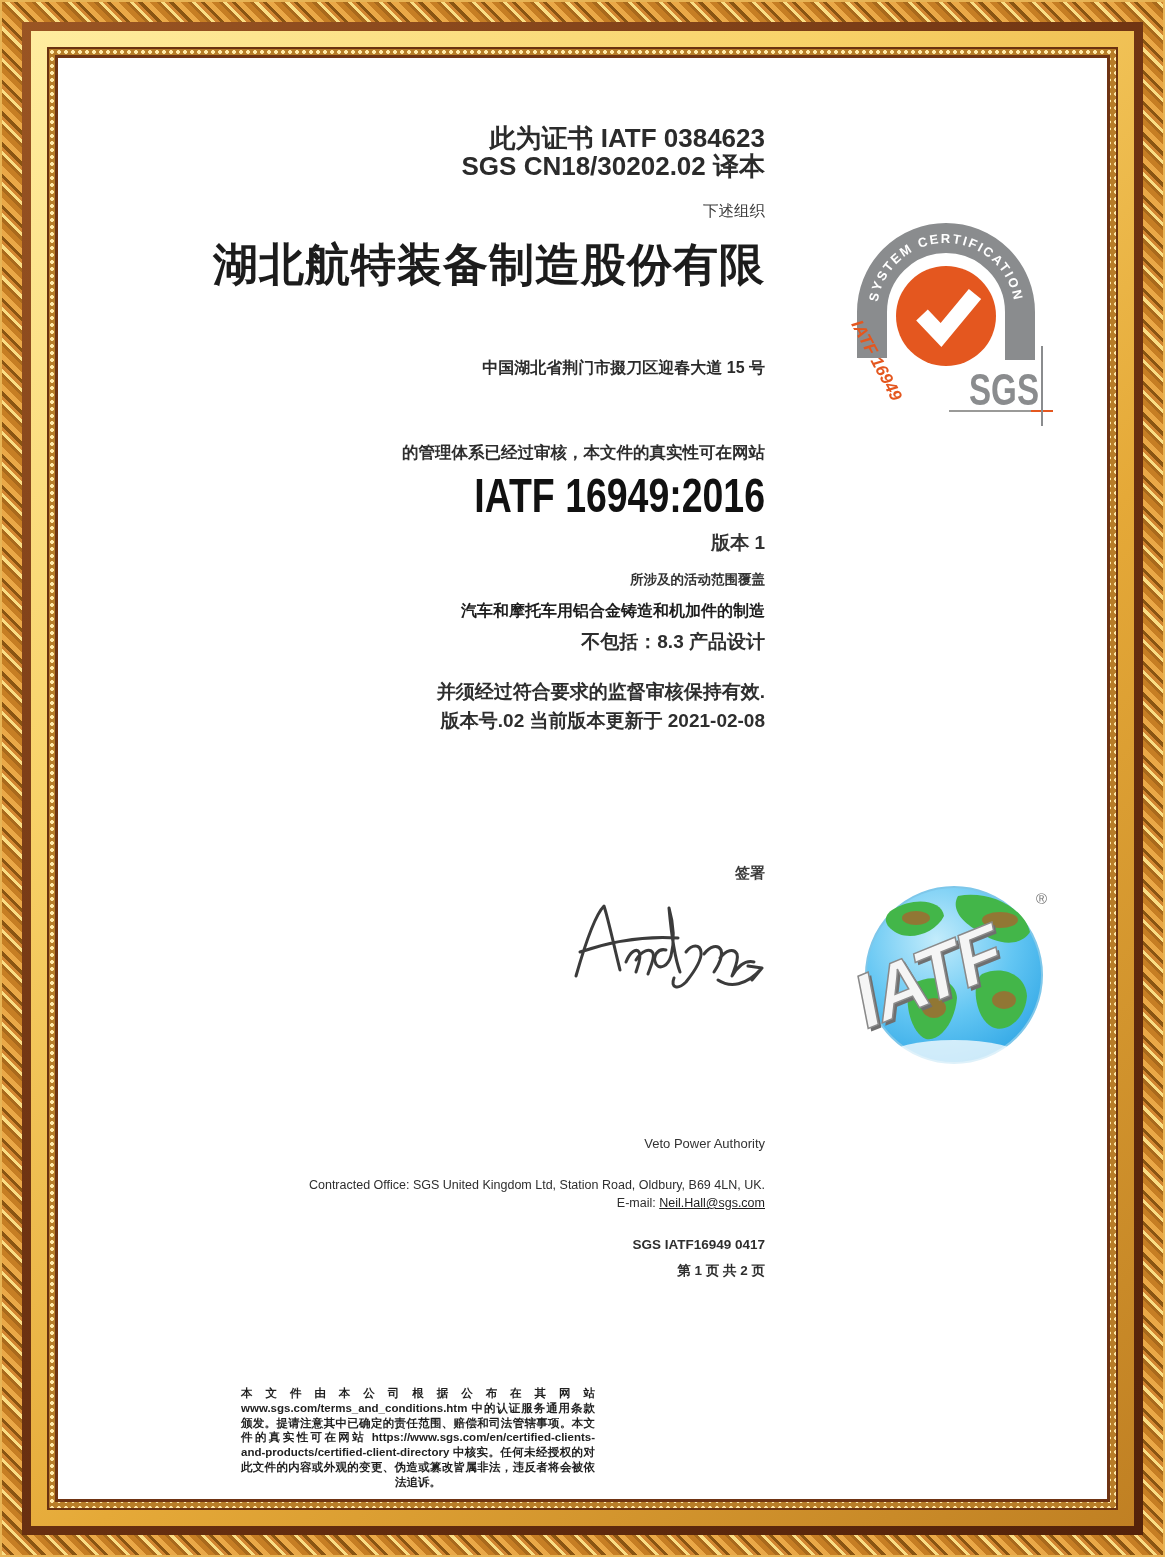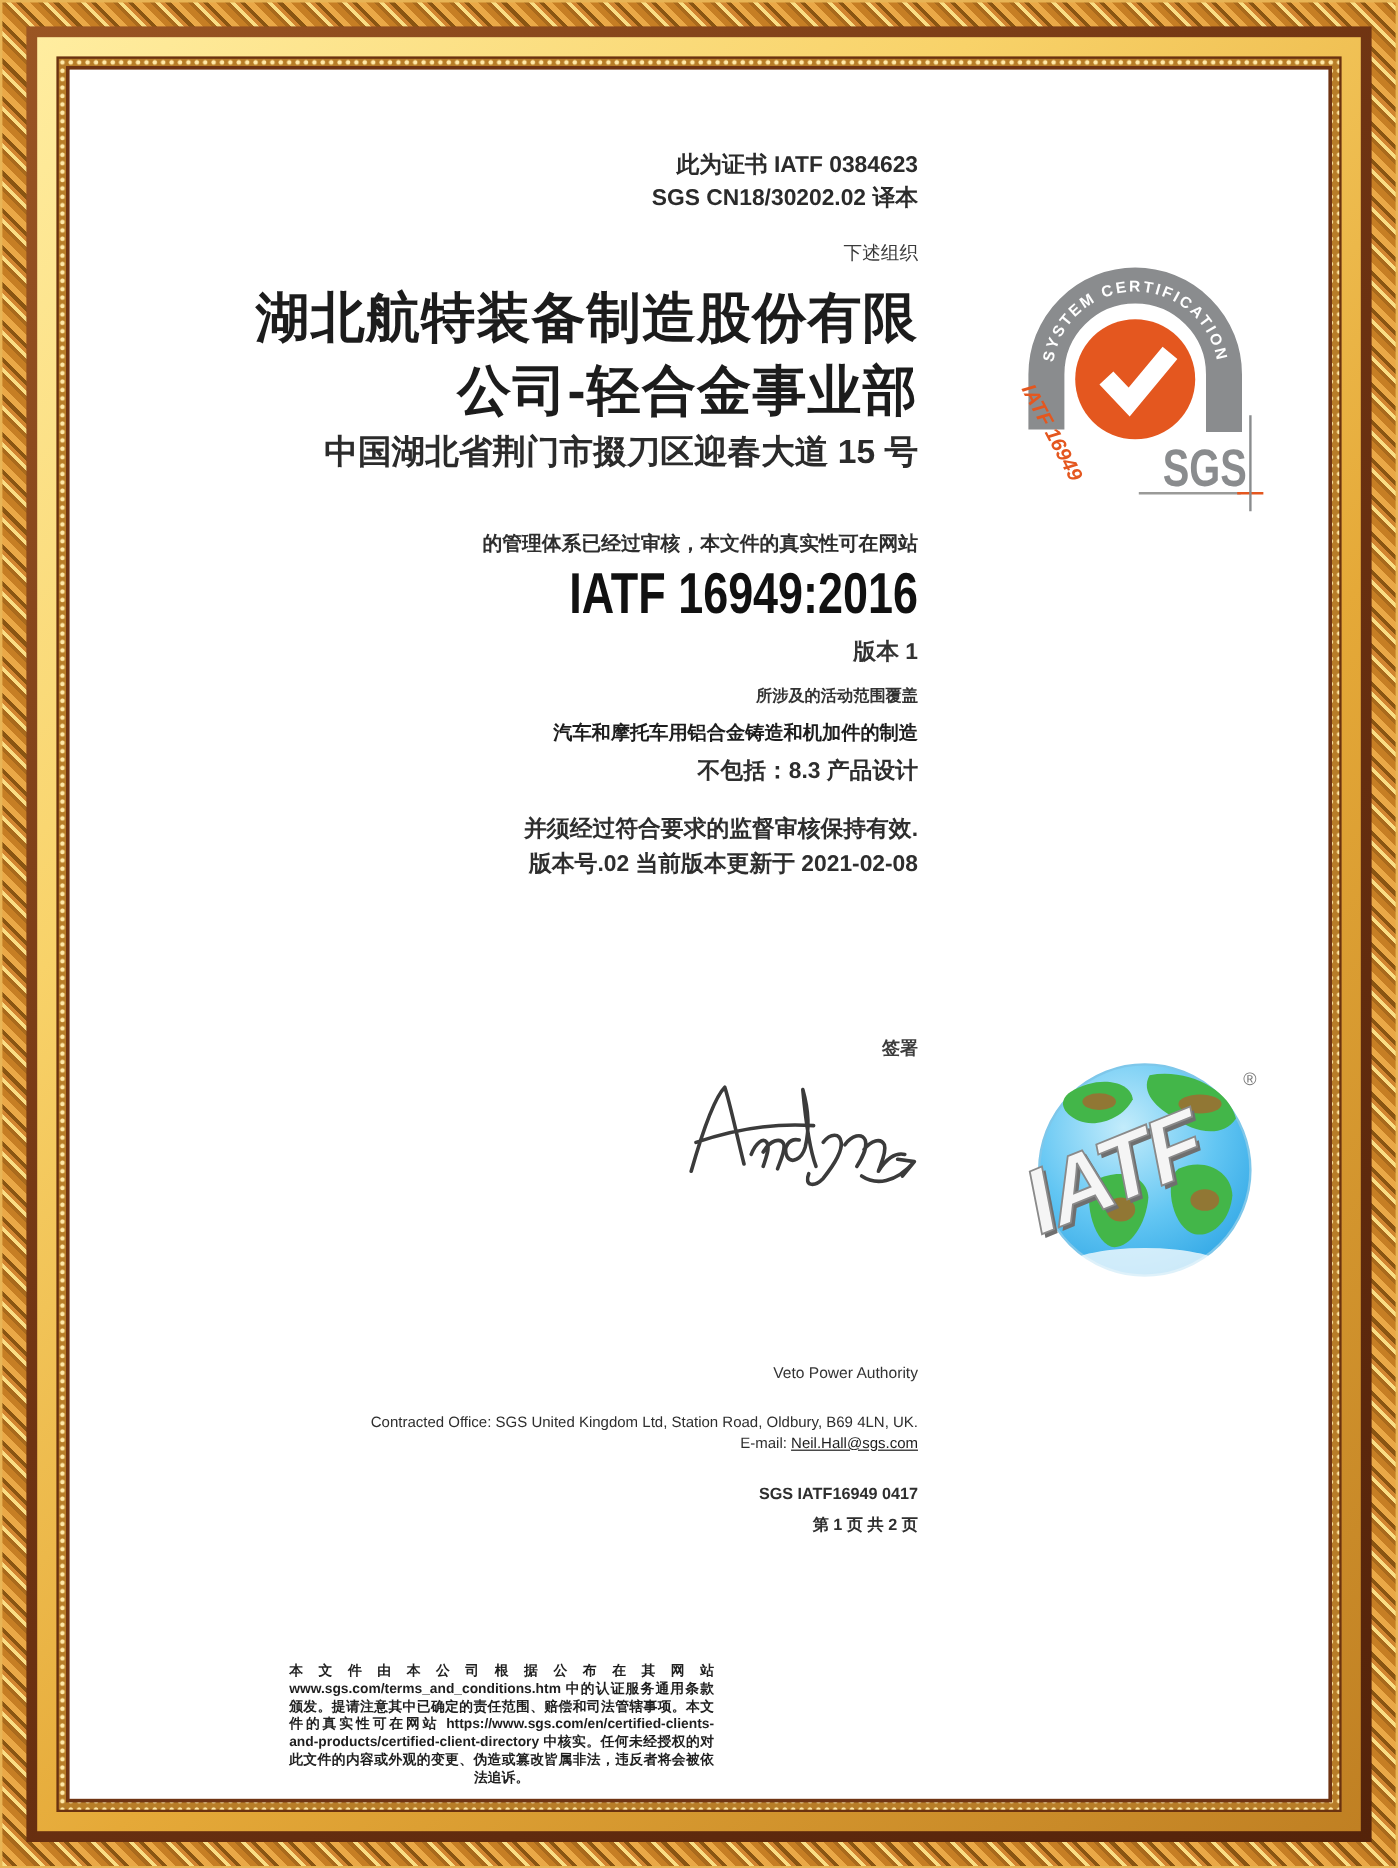--- a/index.html
+++ b/index.html
@@ -31,24 +31,24 @@
     padding:6px;background-color:#b87d28;
     background-image:radial-gradient(circle at 3px 3px,#ffe9a8 0 1.6px,rgba(0,0,0,0) 2.2px);
     background-size:7px 7px;
   }
   .band-line2{padding:3px;background:#6f3413;}
   .paper{background:#ffffff;height:100%;width:100%;position:relative;overflow:hidden;}
 
   
   .abs{position:absolute;}
   .col-r{left:60px;right:342px;text-align:right;}
-  .cert-header{top:66px;font-size:19px;font-weight:700;line-height:28px;color:#2b2b2b;}
+  .cert-header{top:66px;font-size:26px;font-weight:700;line-height:28px;color:#2b2b2b;}
   .org-intro{top:143px;font-size:15.5px;font-weight:400;color:#3a3a3a;}
   .company{top:176px;font-size:45px;font-weight:700;line-height:61px;color:#1c1c1c;letter-spacing:1px;}
-  .address{top:300px;font-size:28px;font-weight:600;color:#2b2b2b;}
+  .address{top:300px;font-size:16px;font-weight:600;color:#2b2b2b;}
   .audit{top:384px;font-size:16.5px;font-weight:700;color:#2e2e2e;}
   .standard{top:410px;font-size:48px;font-weight:700;color:#111;
     transform:scaleX(.78);transform-origin:100% 50%;letter-spacing:0;}
   .version{top:472px;font-size:19px;font-weight:600;color:#333;}
   .scope-intro{top:513px;font-size:13.5px;font-weight:700;color:#333;}
   .scope{top:543px;font-size:16px;font-weight:700;color:#1d1d1d;}
   .exclusion{top:571px;font-size:19px;font-weight:600;color:#2e2e2e;}
   .validity{top:620px;font-size:19px;font-weight:600;line-height:28.5px;color:#2e2e2e;}
   .sign-label{top:806px;font-size:15px;font-weight:600;color:#3c3c3c;}
   .veto{top:1064px;font-size:13px;color:#333;margin-top:14px;}
@@ -76,21 +76,20 @@
 
         <div class="abs col-r cert-header">
           <div>此为证书 IATF 0384623</div>
           <div>SGS CN18/30202.02 译本</div>
         </div>
 
         <div class="abs col-r org-intro">下述组织</div>
 
         <div class="abs col-r company">
           <div>湖北航特装备制造股份有限</div>
-          <div>公司-轻合金事业部</div>
         </div>
 
         <div class="abs col-r address">中国湖北省荆门市掇刀区迎春大道 15 号</div>
 
         <svg class="abs sgs-badge" width="212" height="220" viewBox="0 0 212 220">
           <defs>
             <path id="arcpath" d="M 36,104 A 69,69 0 0 1 174,104"></path>
           </defs>
           <path d="M 31,150 L 31,104 A 74,74 0 0 1 179,104 L 179,152" fill="none" stroke="#8a8c8e" stroke-width="30"></path>
           <text font-size="13" font-weight="bold" fill="#ffffff" letter-spacing="2">

